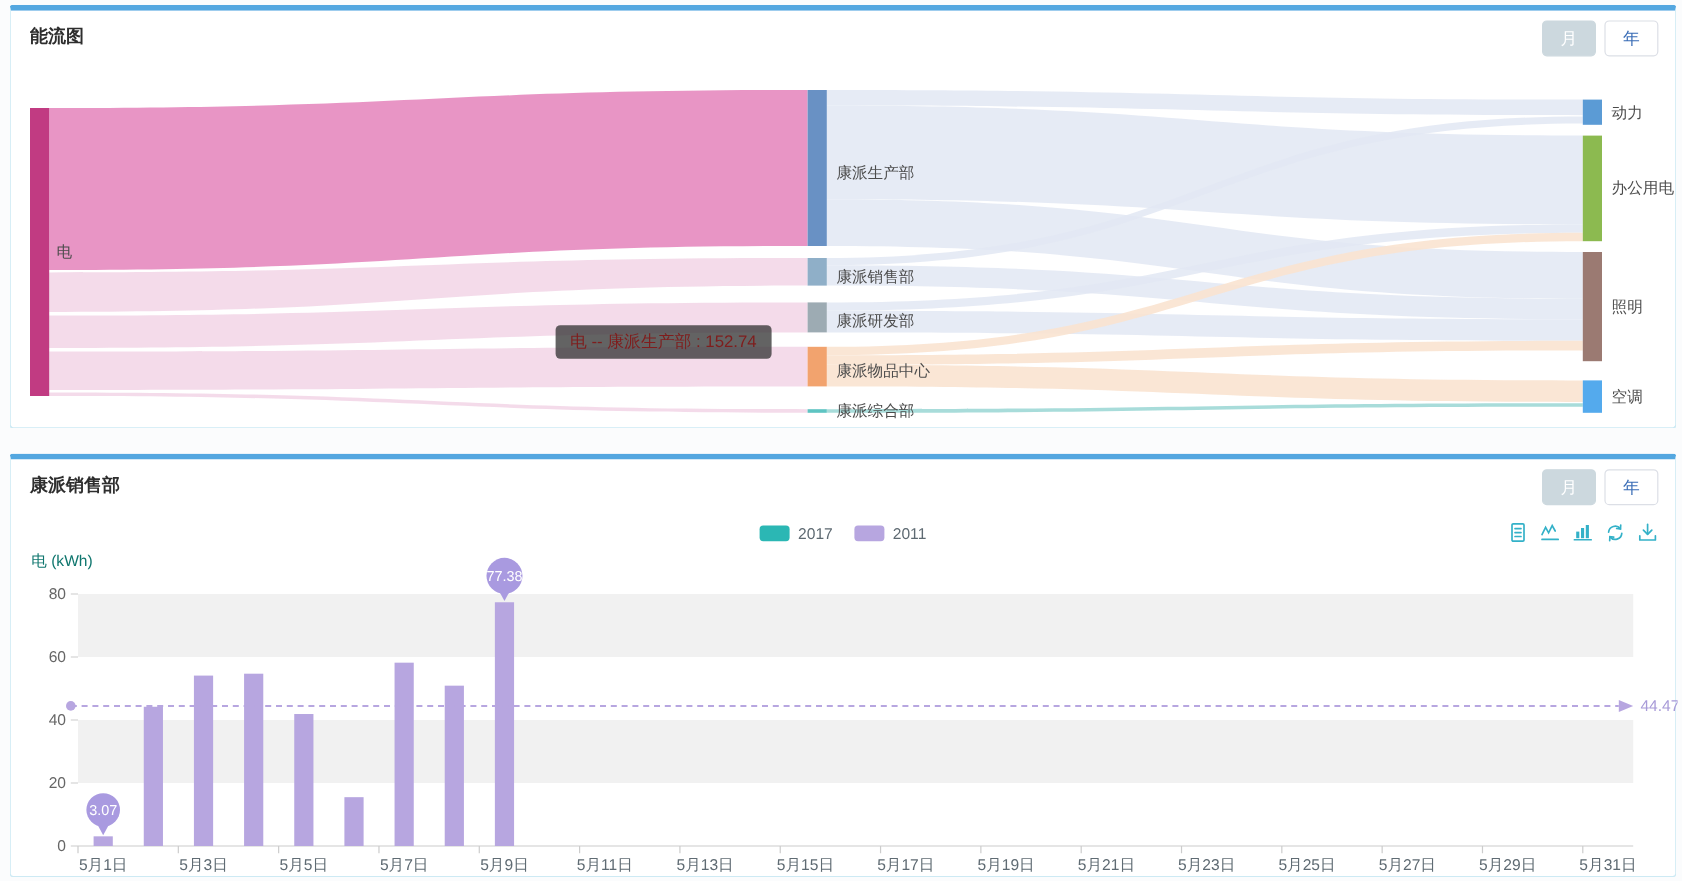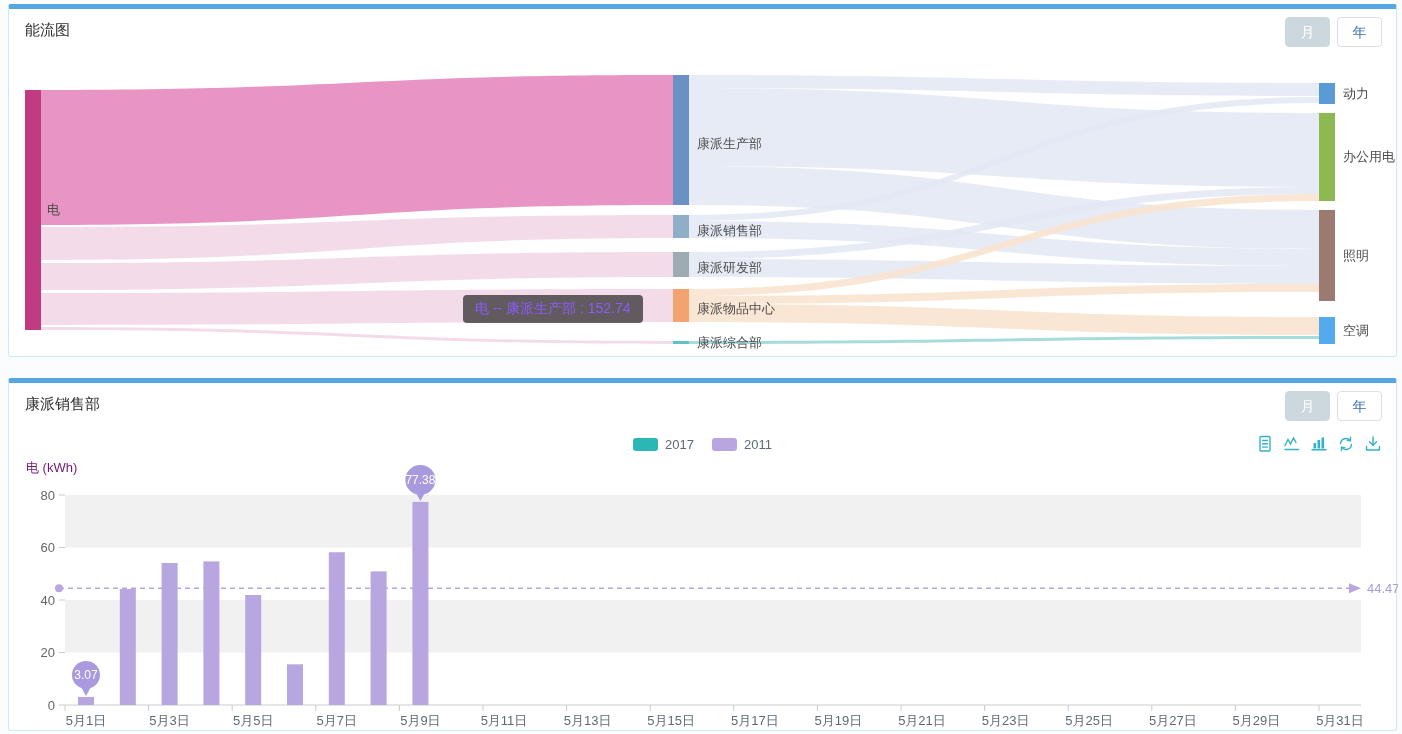--- a/index.html
+++ b/index.html
@@ -3,39 +3,39 @@
 <meta charset="utf-8">
 <style>
   html,body{margin:0;padding:0;background:#fbfcfd;}
   body{width:1402px;height:734px;position:relative;overflow:hidden;
        font-family:"Liberation Sans","DejaVu Sans",sans-serif;}
   .card{position:absolute;left:8px;width:1389px;height:353px;background:#fff;
         border:1px solid #cdeaf4;border-top:5px solid #54a7e0;border-radius:3px;
         box-sizing:border-box;}
   #card-energy{top:4px;}
   #card-consumption{top:378px;}
-  .card-title{position:absolute;left:16px;top:12px;font-size:15px;font-weight:normal;
+  .card-title{position:absolute;left:16px;top:12px;font-size:15px;font-weight:bold;
               color:#2e2e2e;margin:0;}
   .toggle-group{position:absolute;right:14px;top:8px;display:flex;gap:7px;}
   .tbtn{width:45px;height:30px;border-radius:4px;font-size:14px;line-height:28px;
         border:1px solid #dcdfe6;background:#fff;color:#3a6db6;cursor:pointer;
         font-family:inherit;padding:0;}
   .tbtn.active{background:#ccd8de;border-color:#ccd8de;color:#fff;}
   .sankey-svg,.bar-svg{position:absolute;left:0;top:0;}
   .tooltip{position:absolute;left:454px;top:262px;background:rgba(55,55,55,.78);
-           color:#8b5cf6;font-size:14px;padding:5px 12px;border-radius:4px;
-           white-space:nowrap;z-index:5;margin-top:24px;}
+           color:#7f1d1d;font-size:14px;padding:5px 12px;border-radius:4px;
+           white-space:nowrap;z-index:5;}
   .toolbox{position:absolute;right:14px;top:52px;display:flex;gap:9px;align-items:center;}
   .toolbox svg{display:block;cursor:pointer;}
   .legend{position:absolute;left:0;right:0;top:54px;display:flex;gap:18px;
           justify-content:center;align-items:center;pointer-events:none;}
   .legend-item{display:flex;gap:7px;align-items:center;cursor:pointer;pointer-events:auto;}
   .legend-swatch{width:25px;height:13px;border-radius:3px;display:inline-block;}
   .legend-label{font-size:13px;color:#5e6a72;}
-  .y-title{position:absolute;left:17px;top:76px;font-size:13px;color:#701a75;}
+  .y-title{position:absolute;left:17px;top:76px;font-size:13px;color:#0f766e;}
   text{font-family:"Liberation Sans","DejaVu Sans",sans-serif;}
 </style>
 </head>
 <body>
 
 <div>
 
   <section class="card" id="card-energy">
     <h2 class="card-title">能流图</h2>
     <div class="toggle-group">

